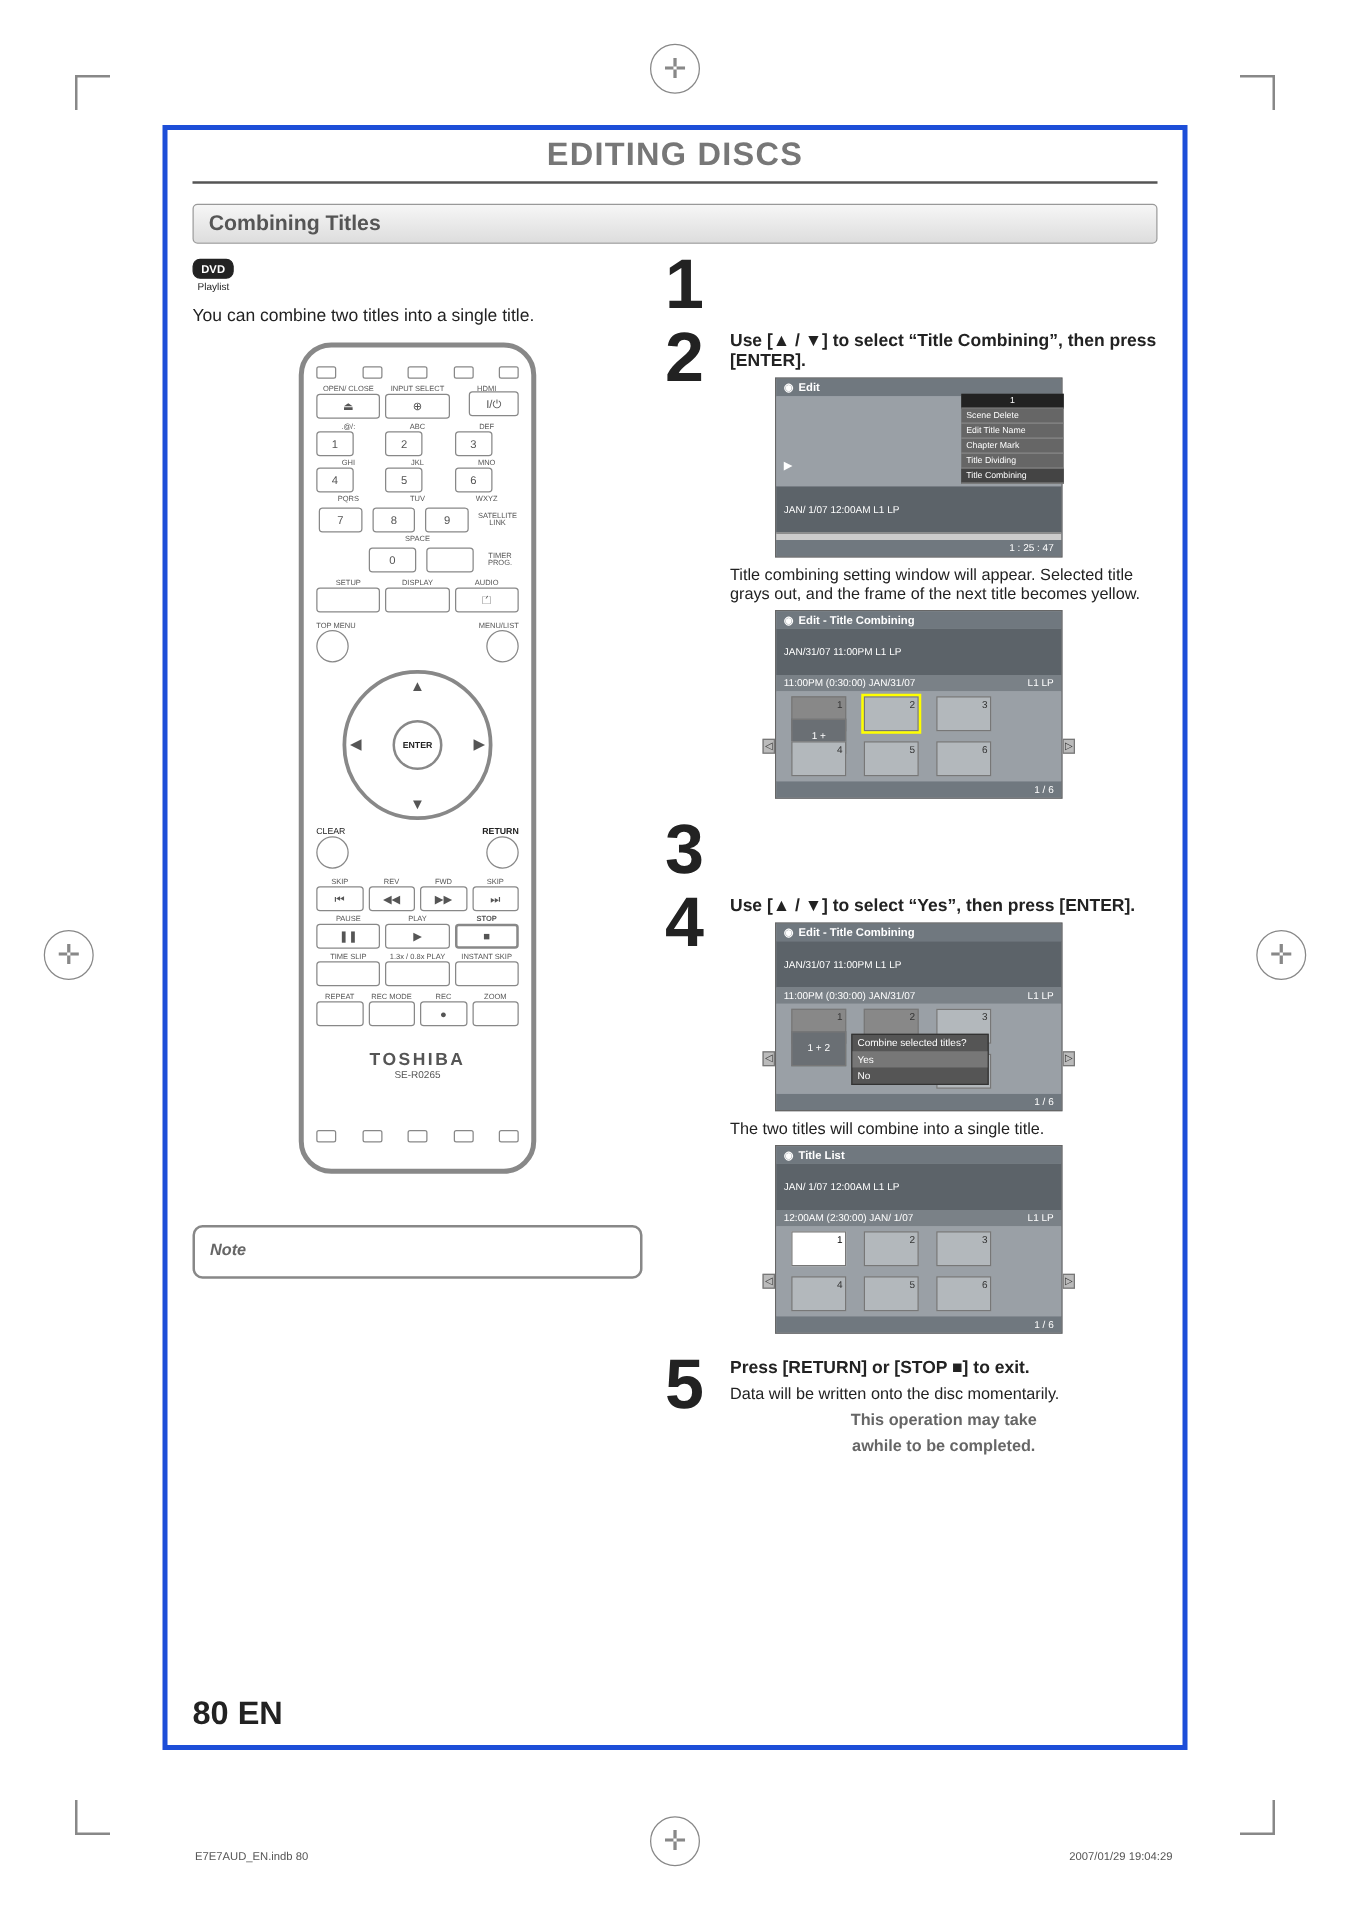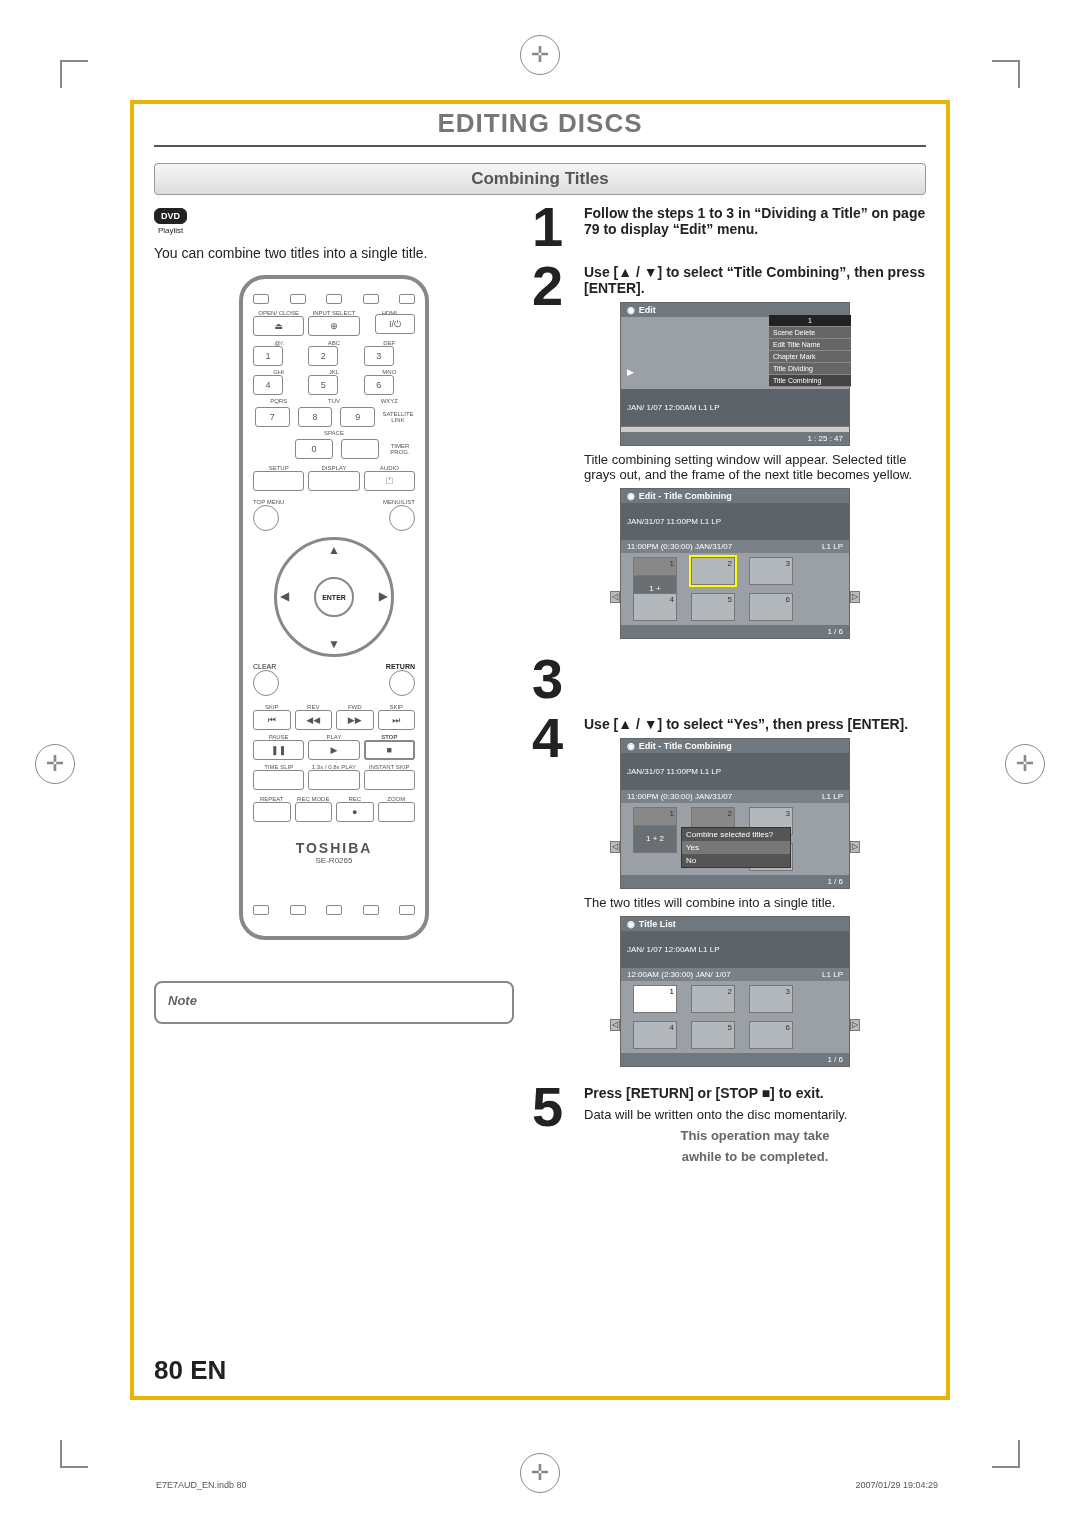--- a/index.html
+++ b/index.html
@@ -10,21 +10,21 @@
     height: 1528px;
     position: relative;
     color: #222;
   }
   .page {
     position: absolute;
     left: 130px;
     top: 100px;
     width: 820px;
     height: 1300px;
-    border: 4px solid #eab308;
+    border: 4px solid #1d4ed8;
     background: #fff;
     padding: 0;
   }
   .crop-tl, .crop-tr, .crop-bl, .crop-br {
     position: absolute; width: 28px; height: 28px; border-color: #888;
   }
   .crop-tl { left: 60px; top: 60px; border-left: 2px solid #888; border-top: 2px solid #888; }
   .crop-tr { right: 60px; top: 60px; border-right: 2px solid #888; border-top: 2px solid #888; }
   .crop-bl { left: 60px; bottom: 60px; border-left: 2px solid #888; border-bottom: 2px solid #888; }
   .crop-br { right: 60px; bottom: 60px; border-right: 2px solid #888; border-bottom: 2px solid #888; }
@@ -54,21 +54,20 @@
   }
   .section-head {
     margin: 16px 20px 10px 20px;
     background: linear-gradient(#f6f6f6, #ddd);
     border: 1px solid #999;
     border-radius: 4px;
     padding: 5px 12px;
     font-weight: bold;
     font-size: 17px;
     color: #555;
-    text-align: center;
   }
   .columns {
     display: flex;
     gap: 18px;
     padding: 0 20px;
   }
   .col-left { width: 360px; }
   .col-right { flex: 1; }
 
   .dvd-badge {
@@ -362,21 +361,20 @@
       </div>
 
       <div class="note-box">
         <div class="note-title">Note</div>
       </div>
     </div>
 
     <div class="col-right">
       <div class="step">
         <div class="step-num">1</div>
-        <div class="step-body"><b>Follow the steps 1 to 3 in “Dividing a Title” on page 79 to display “Edit” menu.</b></div>
       </div>
 
       <div class="step">
         <div class="step-num">2</div>
         <div class="step-body">
           <b>Use [▲ / ▼] to select “Title Combining”, then press [ENTER].</b>
           <div class="osd">
             <div class="osd-title">
                 <span>◉</span>
                 <span>Edit</span>

